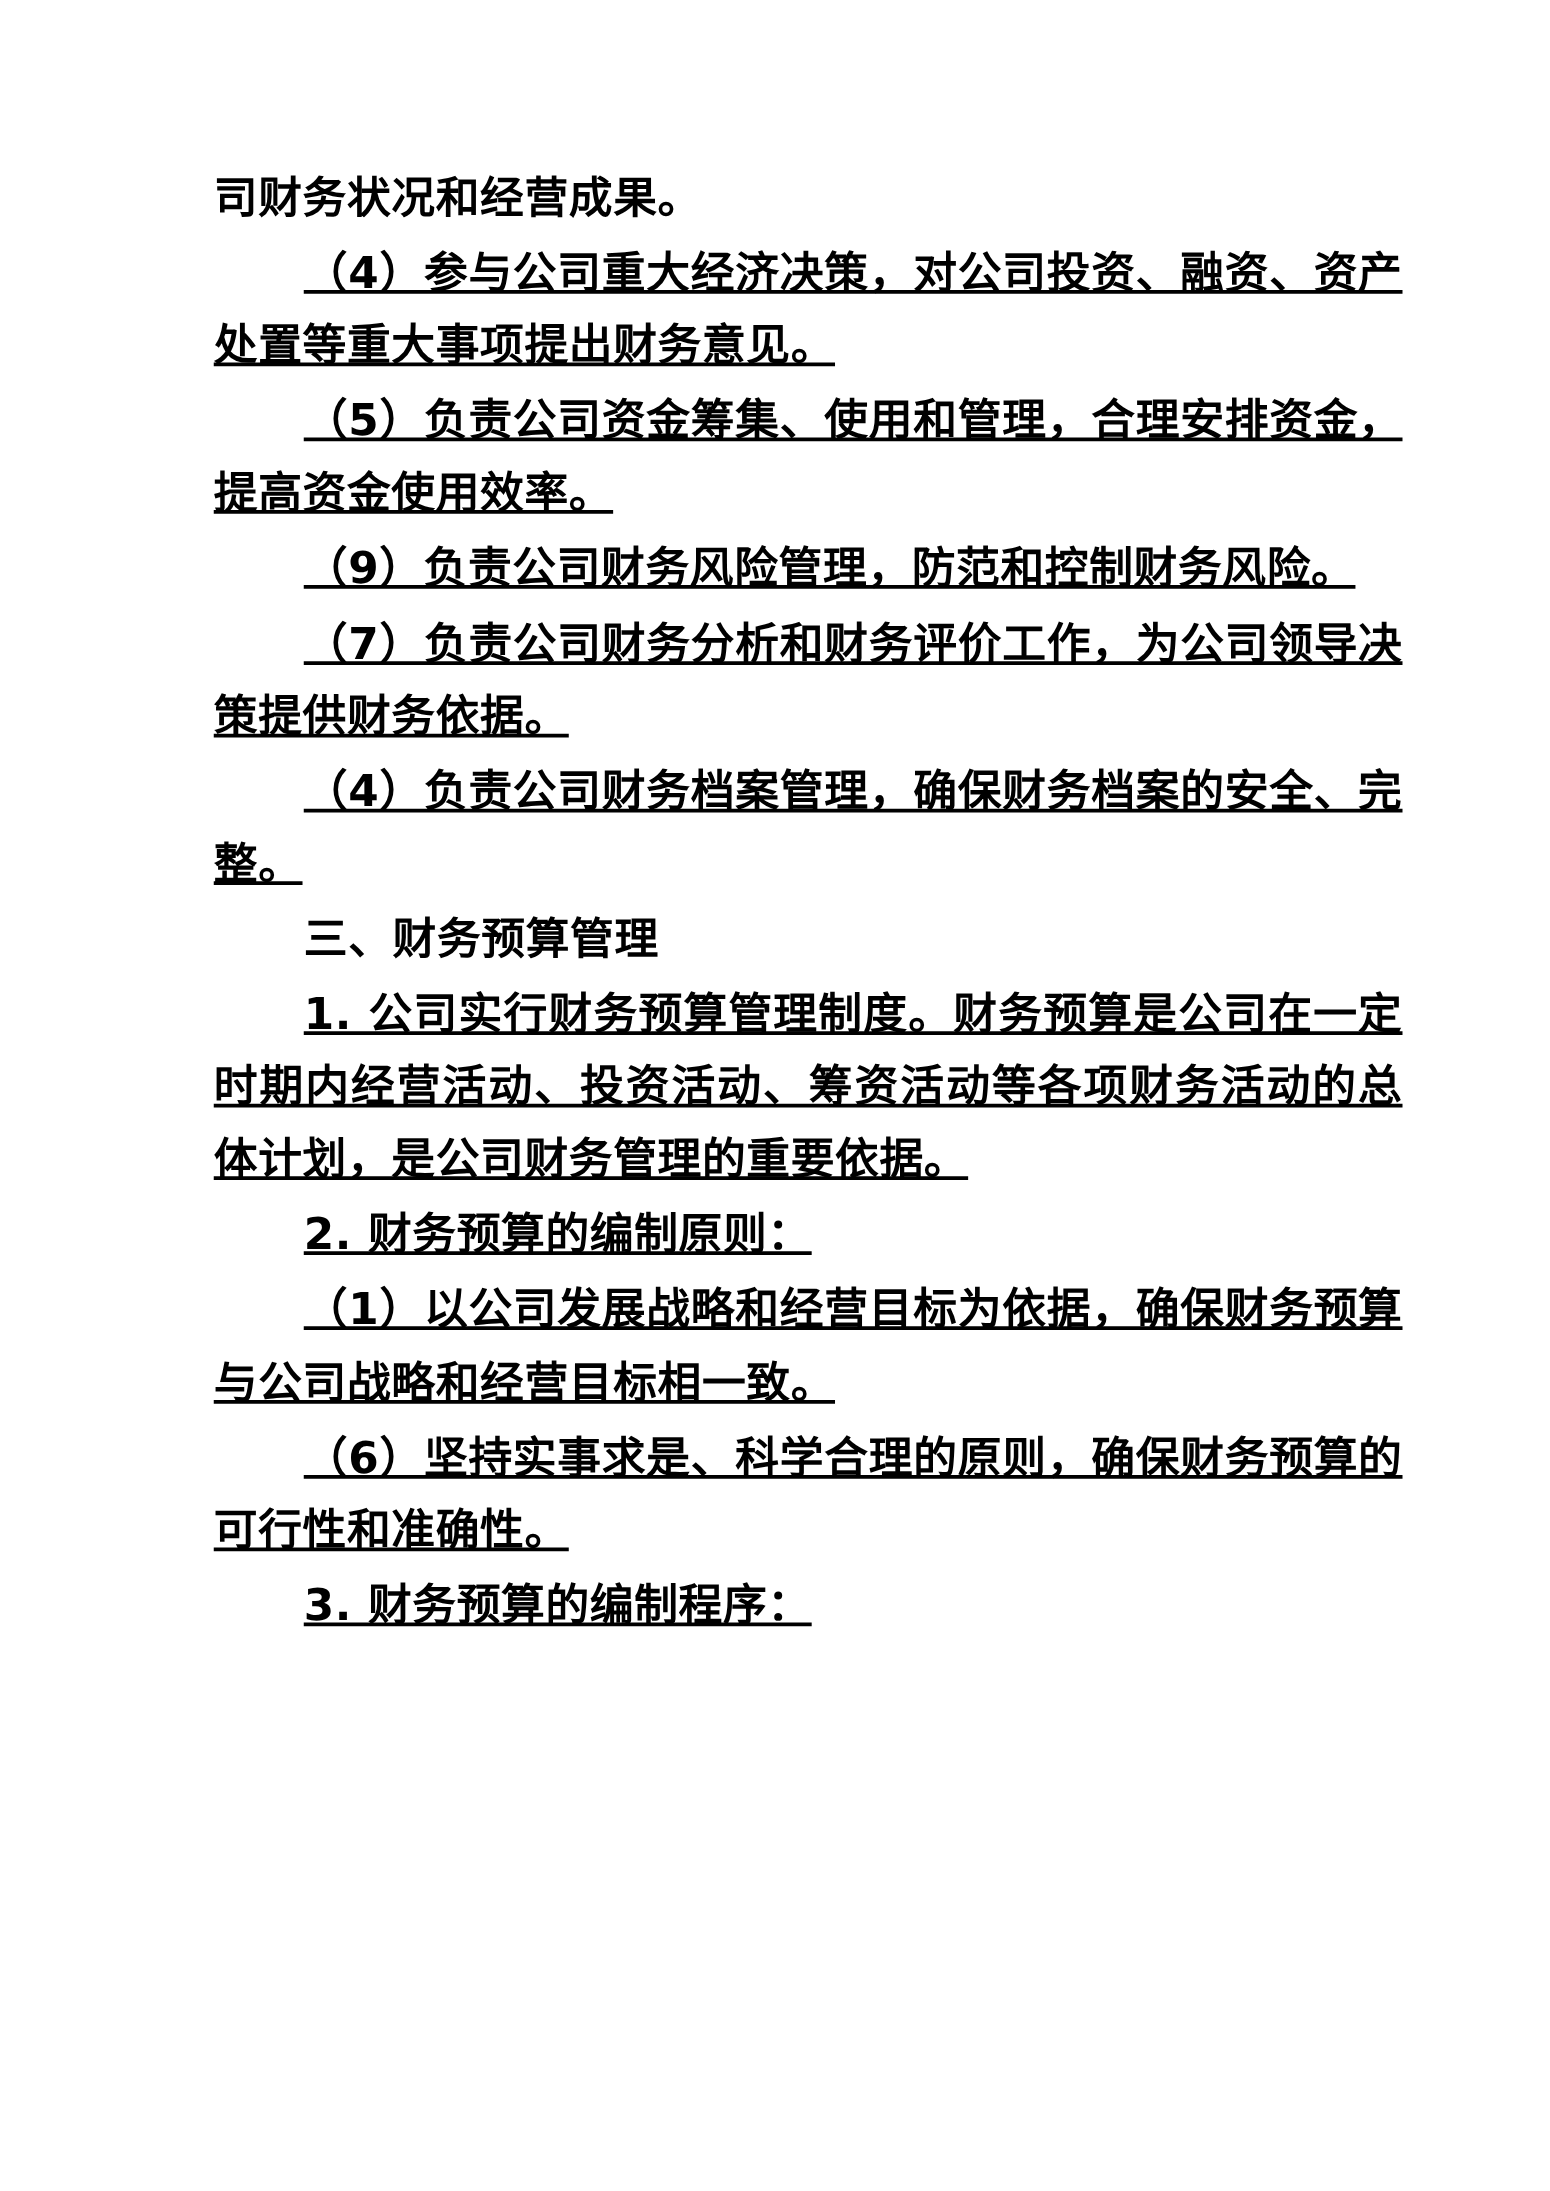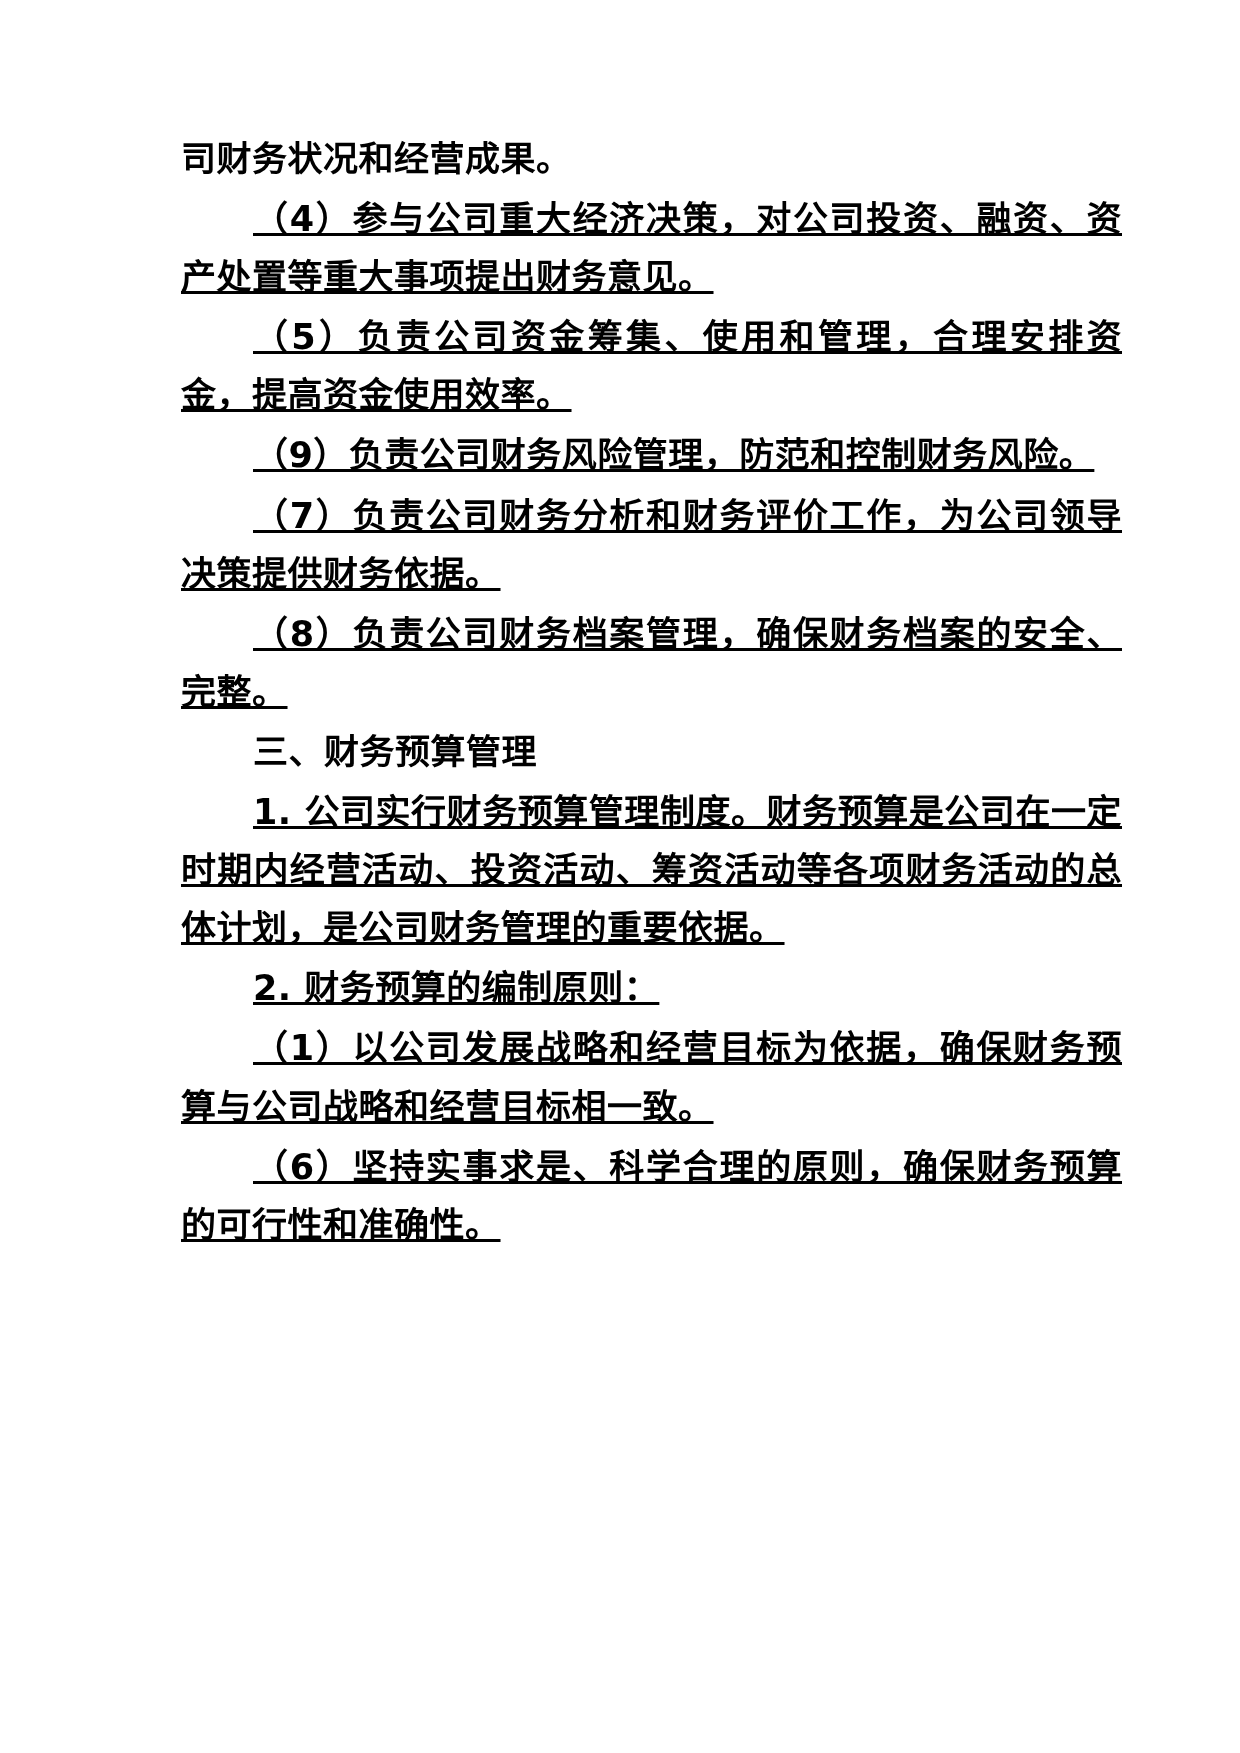--- a/index.html
+++ b/index.html
@@ -24,21 +24,21 @@
   }
   .doc-body {
     font-size: 35px;
     line-height: 1.66;
     font-weight: 700;
     letter-spacing: 0.5px;
     text-align: justify;
     text-justify: inter-ideograph;
   }
   .para {
-    margin: 0 0 2px 16px;
+    margin: 0 0 2px 6px;
     text-indent: 0;
   }
   .para.indent {
     text-indent: 72px;
     text-decoration: underline;
   }
   .para.hang {
     text-indent: 0;
   }
   .para.heading {
@@ -48,20 +48,21 @@
 </head>
 <body>
 
 <div class="page">
   <div class="doc-body">
     <p class="para hang">司财务状况和经营成果。</p>
     <p class="para indent">（4）参与公司重大经济决策，对公司投资、融资、资产处置等重大事项提出财务意见。</p>
     <p class="para indent">（5）负责公司资金筹集、使用和管理，合理安排资金，提高资金使用效率。</p>
     <p class="para indent">（9）负责公司财务风险管理，防范和控制财务风险。</p>
     <p class="para indent">（7）负责公司财务分析和财务评价工作，为公司领导决策提供财务依据。</p>
-    <p class="para indent">（8）负责公司财务档案管理，确保财务档案的安全、完整。</p>
+    <p class="para indent">（4）负责公司财务档案管理，确保财务档案的安全、完整。</p>
     <p class="para heading">三、财务预算管理</p>
     <p class="para indent">1. 公司实行财务预算管理制度。财务预算是公司在一定时期内经营活动、投资活动、筹资活动等各项财务活动的总体计划，是公司财务管理的重要依据。</p>
     <p class="para indent">2. 财务预算的编制原则：</p>
     <p class="para indent">（1）以公司发展战略和经营目标为依据，确保财务预算与公司战略和经营目标相一致。</p>
     <p class="para indent">（6）坚持实事求是、科学合理的原则，确保财务预算的可行性和准确性。</p>
+    <p class="para indent">3. 财务预算的编制程序：</p>
   </div>
 </div>
 
 </body></html>

